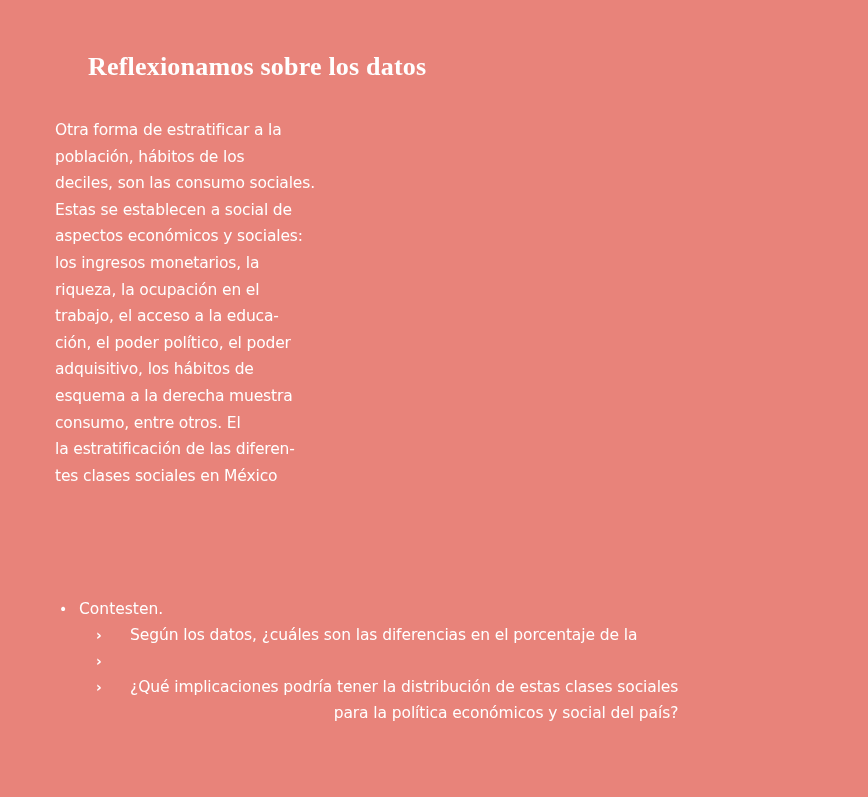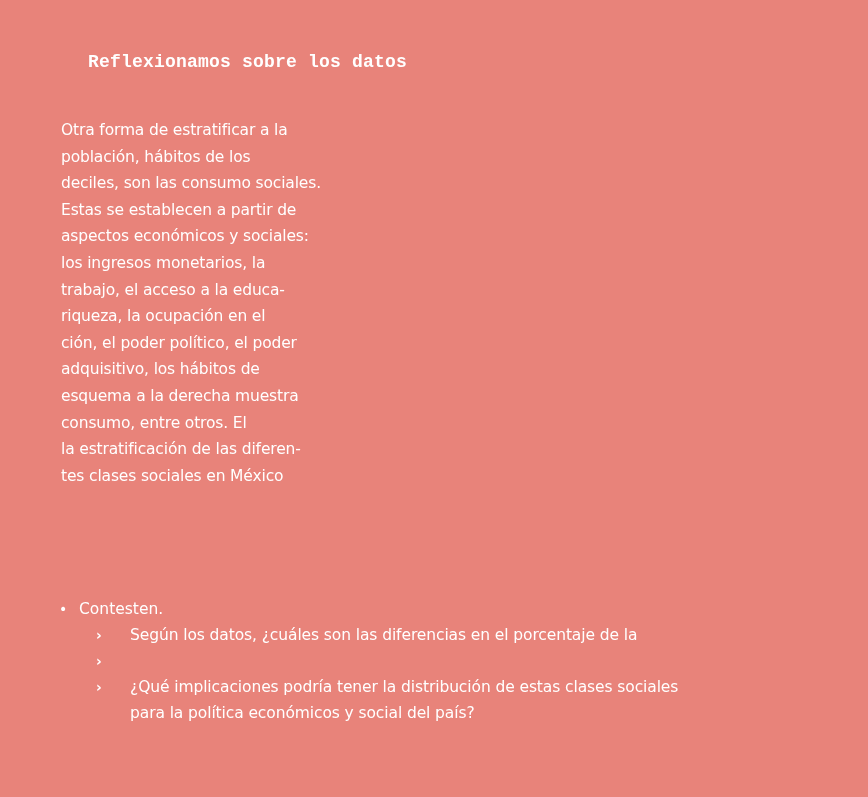--- a/index.html
+++ b/index.html
@@ -12,30 +12,30 @@
       background: #E8837A;
       color: #FFFFFF;
       font-family: "DejaVu Sans", sans-serif;
       position: relative;
       overflow: hidden;
     }
     .title {
       position: absolute;
       left: 88px;
       top: 52px;
-      font-family: Liberation Mono, monospace;
+      font-family: Liberation Serif, serif;
       font-weight: bold;
-      font-size: 18px;
+      font-size: 26px;
       letter-spacing: 0.2px;
       margin: 0;
       white-space: nowrap;
     }
     .intro {
       position: absolute;
-      left: 61px;
+      left: 55px;
       top: 117px;
       width: 300px;
       margin: 0;
     }
     .intro .line {
       display: block;
       font-size: 15.5px;
       line-height: 26.6px;
       white-space: nowrap;
       letter-spacing: -0.15px;
@@ -81,36 +81,37 @@
       font-size: 14px;
       font-weight: bold;
     }
     .sub-text {
       display: inline-block;
     }
     .sub-text .line {
       display: block;
       white-space: nowrap;
       letter-spacing: -0.1px;
+      text-align: right;
     }
   </style>
 </head>
 <body>
 
 <h2 class="title">Reflexionamos sobre los datos</h2>
 
 <p class="intro">
   <span class="line">Otra forma de estratificar a la</span>
   <span class="line">población, hábitos de los</span>
   <span class="line">deciles, son las consumo sociales.</span>
-  <span class="line">Estas se establecen a partir de</span>
+  <span class="line">Estas se establecen a social de</span>
   <span class="line">aspectos económicos y sociales:</span>
   <span class="line">los ingresos monetarios, la</span>
+  <span class="line">riqueza, la ocupación en el</span>
   <span class="line">trabajo, el acceso a la educa-</span>
-  <span class="line">riqueza, la ocupación en el</span>
   <span class="line">ción, el poder político, el poder</span>
   <span class="line">adquisitivo, los hábitos de</span>
   <span class="line">esquema a la derecha muestra</span>
   <span class="line">consumo, entre otros. El</span>
   <span class="line">la estratificación de las diferen-</span>
   <span class="line">tes clases sociales en México</span>
 </p>
 
 <div class="bullets">
   <div class="bullet-row">

